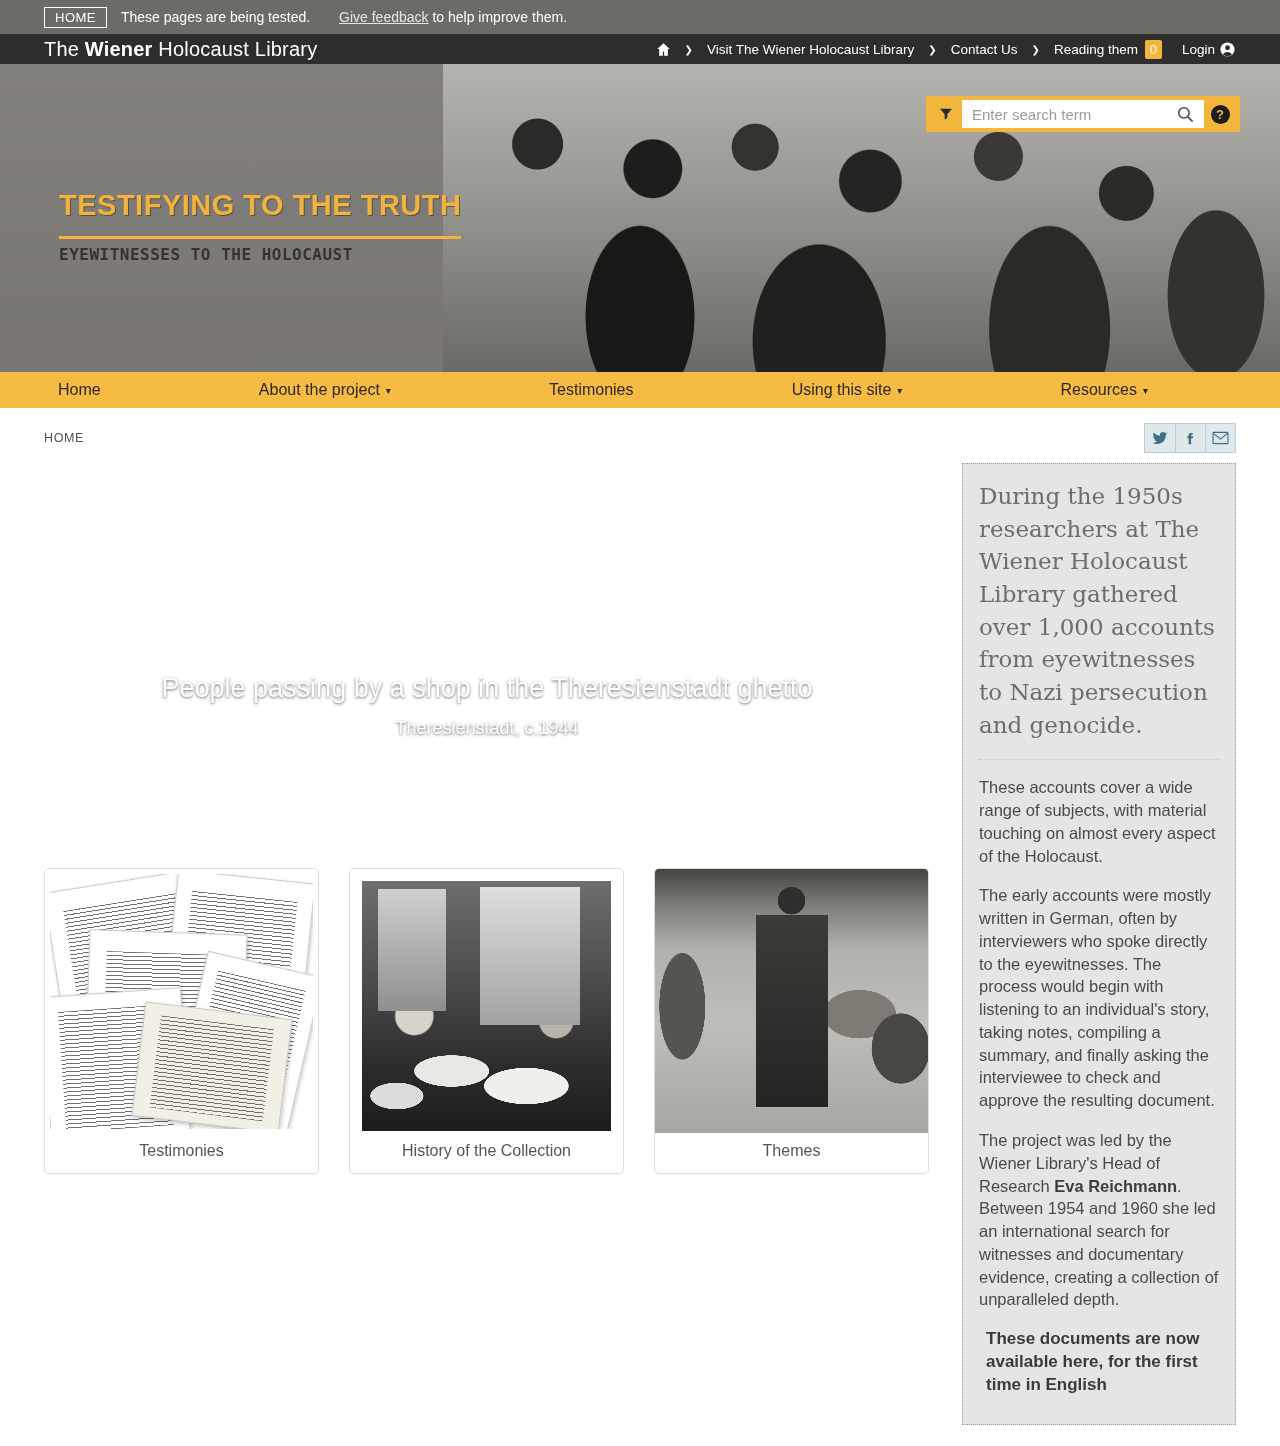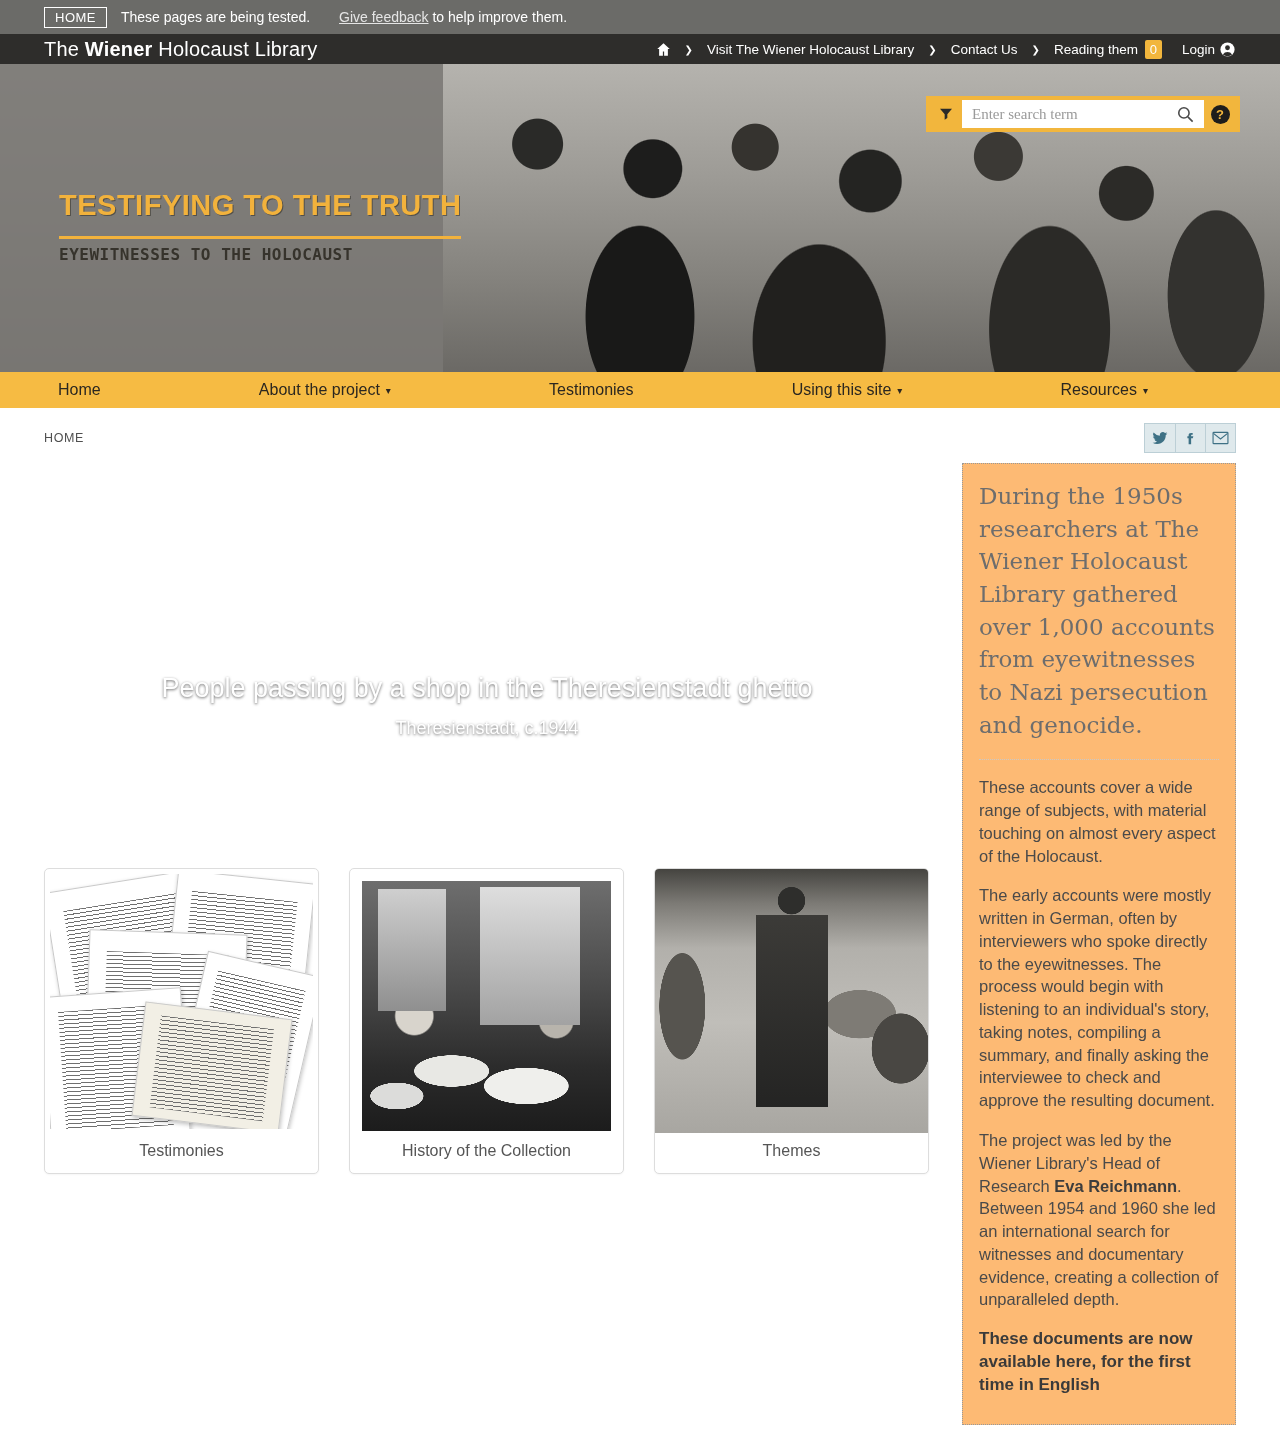--- a/index.html
+++ b/index.html
@@ -49,21 +49,21 @@
     color:#F2B23C; padding-bottom:14px; border-bottom:3px solid #F2B23C; white-space:nowrap;
     text-shadow:1px 1px 0 rgba(40,38,30,0.5);
   }
   .hero-subtitle {
     font-family:"DejaVu Sans Mono", monospace; font-weight:bold; font-size:16px; letter-spacing:0.5px;
     color:#36332C; text-align:left; margin-top:6px;
   }
   .search-widget { position:absolute; right:40px; top:32px; background:#F2B63D; padding:4px; display:flex; align-items:center; }
   .funnel-btn { width:32px; height:28px; display:flex; align-items:center; justify-content:center; background:transparent; border:none; cursor:pointer; }
   .search-group { display:flex; background:#fff; height:28px; align-items:center; }
-  .search-input { border:none; outline:none; width:204px; height:28px; padding:4px 10px; font-size:15px; color:#be185d; font-family:Liberation Serif, serif; }
+  .search-input { border:none; outline:none; width:204px; height:28px; padding:4px 10px; font-size:15px; color:#be185d; font-family:Liberation Sans, sans-serif; }
   .search-input::placeholder { color:#9a9a9a; }
   .search-btn { width:38px; height:28px; background:#fff; border:none; display:flex; align-items:center; justify-content:center; cursor:pointer; }
   .help-btn { width:32px; height:28px; background:transparent; border:none; display:flex; align-items:center; justify-content:center; cursor:pointer; }
   .help-circle { width:19px; height:19px; border-radius:50%; background:#1E1D1B; color:#F2B63D; font-size:13px; font-weight:bold; display:flex; align-items:center; justify-content:center; font-family:"Liberation Sans", sans-serif; }
 
   
   .main-nav { height:36px; background:#F6BB43; display:flex; align-items:center; justify-content:space-between; padding:0 132px 0 58px; }
   .nav-item { font-size:16px; color:#2B2720; display:flex; align-items:center; gap:6px; cursor:pointer; }
   .nav-caret { font-size:10px; color:#2B2720; }
 
@@ -131,26 +131,26 @@
     background:
       radial-gradient(circle 14px at 50% 12%, #2e2e2c 0 96%, transparent 100%) no-repeat,
       linear-gradient(#3c3b38,#242423) 50% 46px / 72px 192px no-repeat,
       radial-gradient(ellipse 38px 88px at 10% 52%, #56544f 0 60%, transparent 61%) no-repeat,
       radial-gradient(ellipse 48px 58px at 90% 68%, #494743 0 60%, transparent 61%) no-repeat,
       radial-gradient(ellipse 60px 40px at 75% 55%, #7e7b75 0 60%, transparent 61%) no-repeat,
       linear-gradient(180deg, #454440 0%, #7c7a75 13%, #b2b0ab 30%, #c0beb9 58%, #a8a6a1 100%);
   }
 
   
-  .sidebar { width:274px; border:1px dotted #999; padding:16px 16px 18px; min-height:962px; background:#fdba74; }
+  .sidebar { width:274px; border:1px dotted #999; padding:16px 16px 18px; min-height:962px; background:#e5e5e5; }
   .sidebar-intro { font-family:"DejaVu Serif", serif; font-size:23px; line-height:1.42; color:#6D6D6D; }
   .sidebar-divider { border:none; border-top:1px dotted #c9c9c9; margin:18px 0 16px; }
   .sidebar-p { font-size:16.5px; line-height:1.38; color:#4A4A4A; margin-bottom:17px; }
   .sidebar-p b { color:#3d3d3d; }
-  .sidebar-closing { font-size:17px; line-height:1.35; color:#3A3A3A; font-weight:bold; }
+  .sidebar-closing { font-size:17px; line-height:1.35; color:#3A3A3A; font-weight:bold;margin-left:7px; }
 </style>
 </head>
 <body>
 
 <div class="beta-bar">
   <span class="beta-badge">HOME</span>
   <span class="beta-text"><span>These pages are being tested. </span><a class="feedback-link">Give feedback</a><span> to help improve them.</span></span>
 </div>
 
 <div class="top-header">

